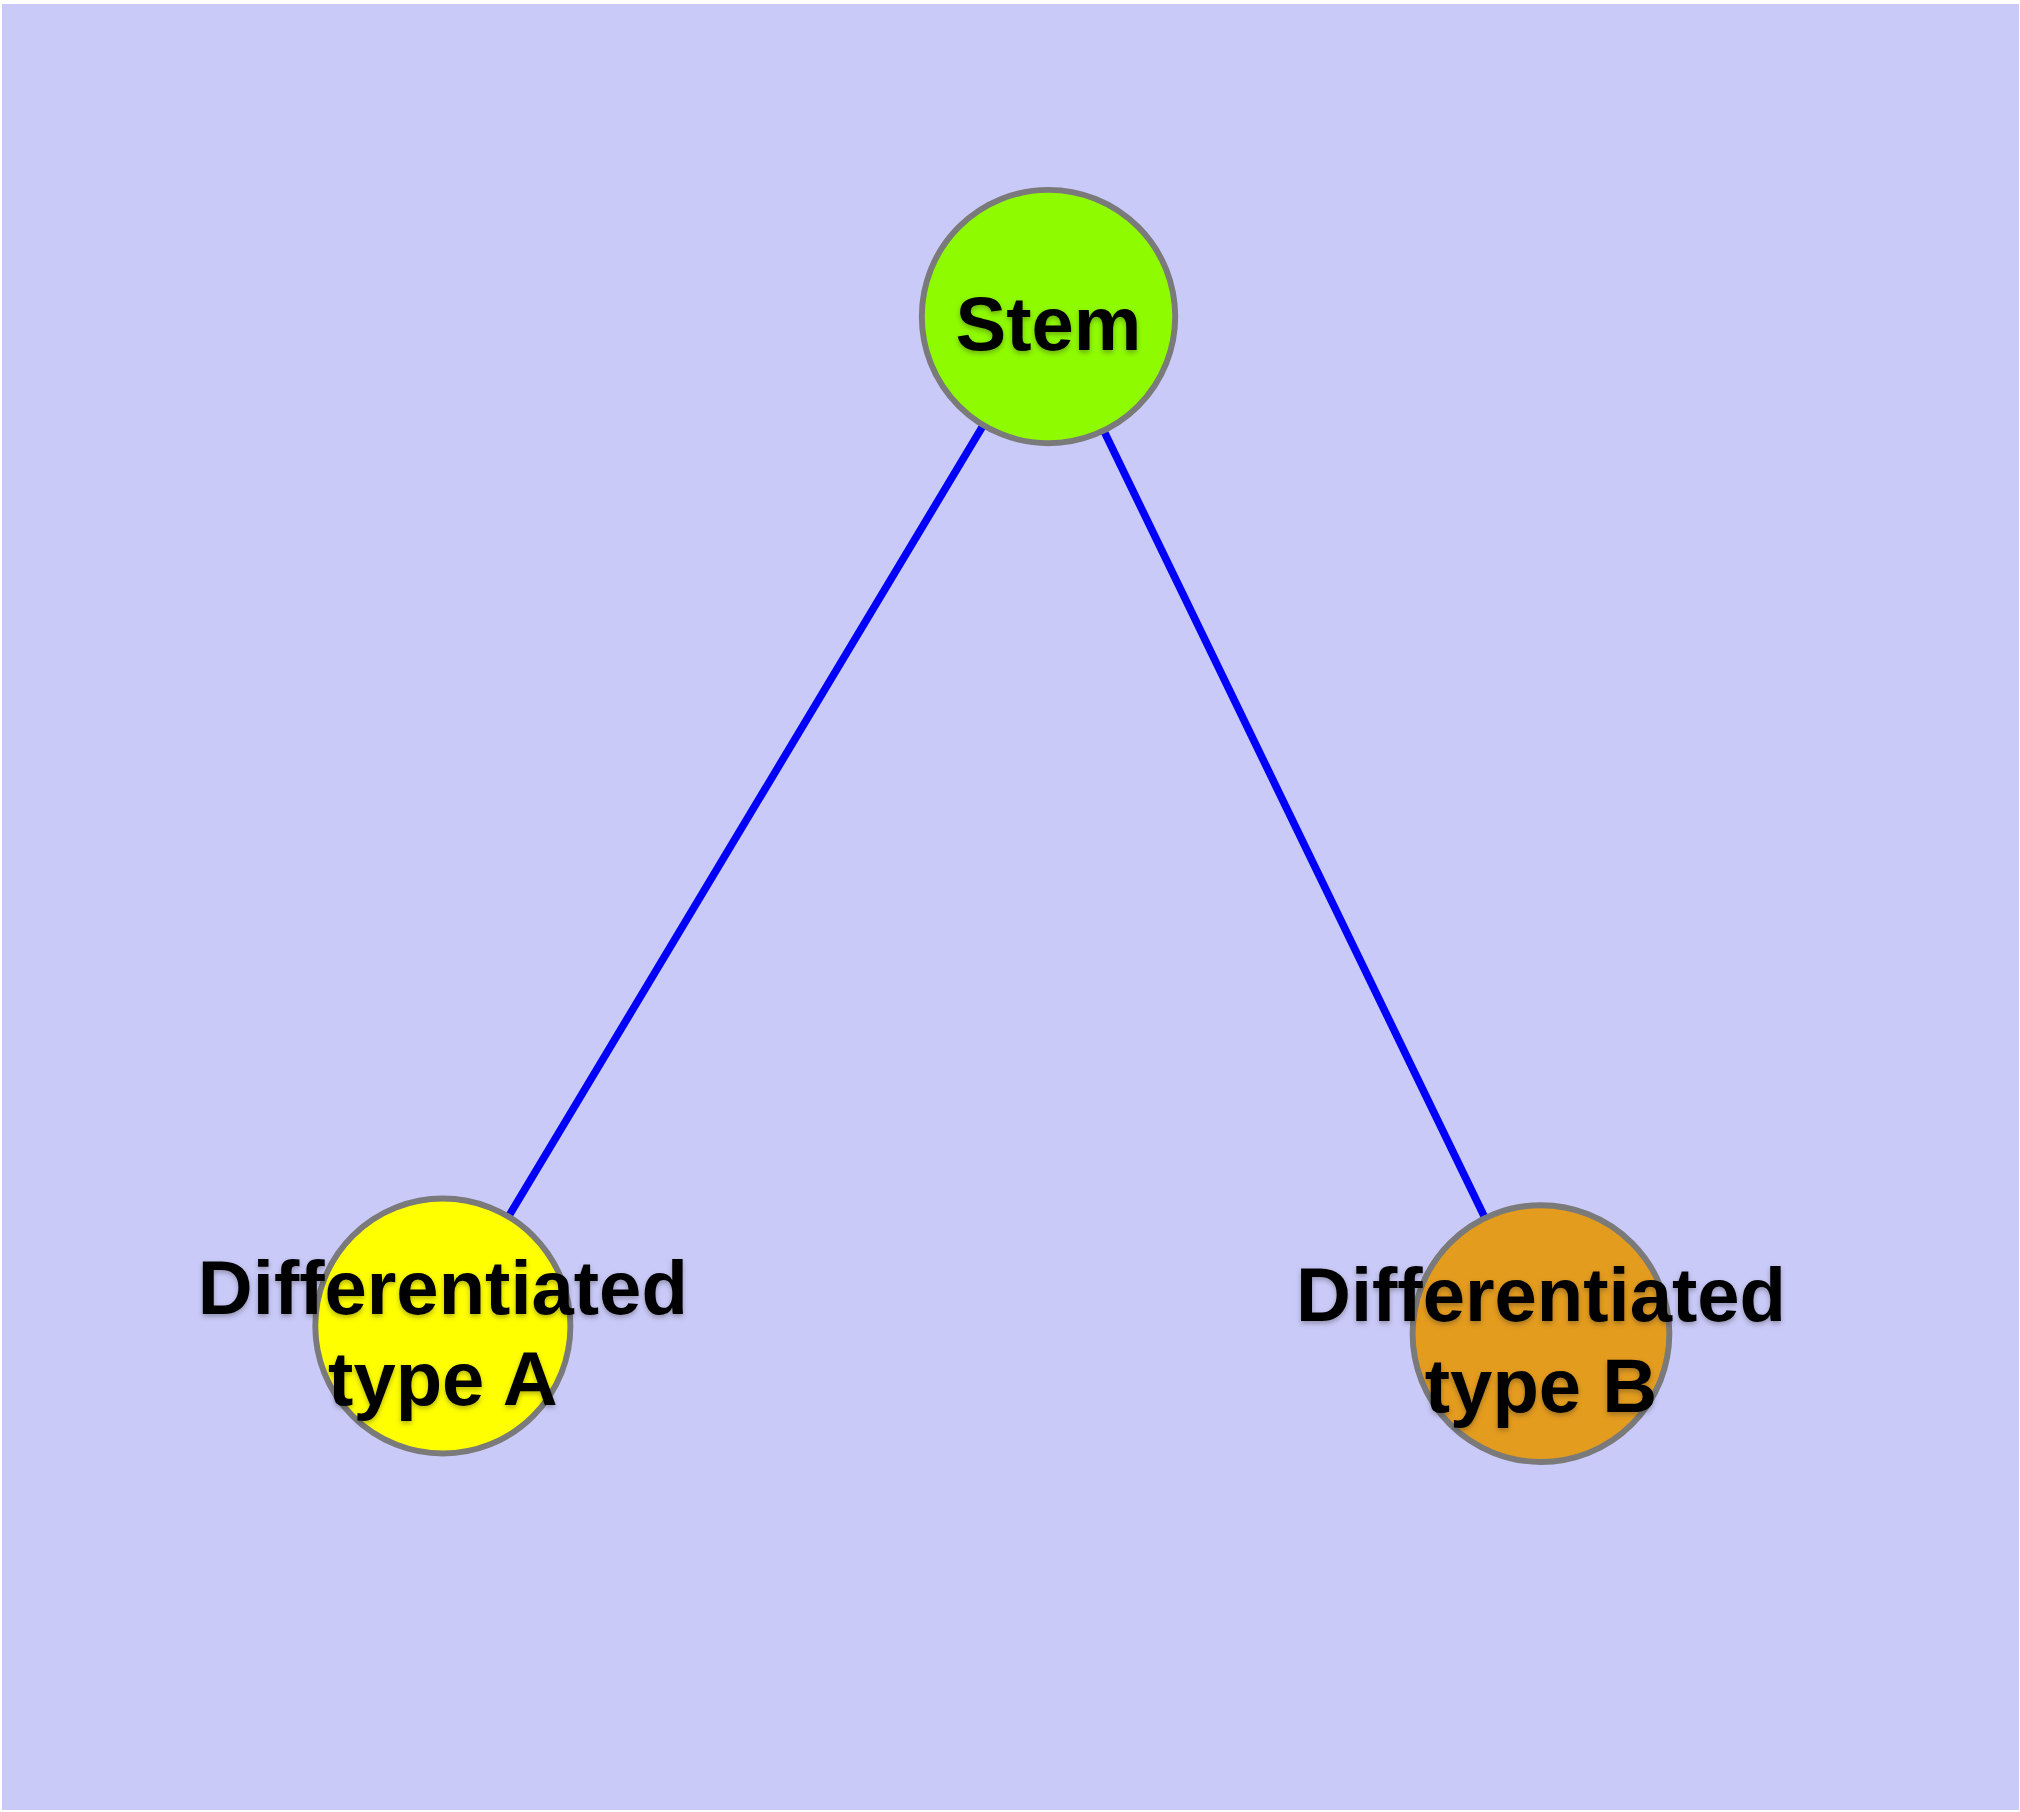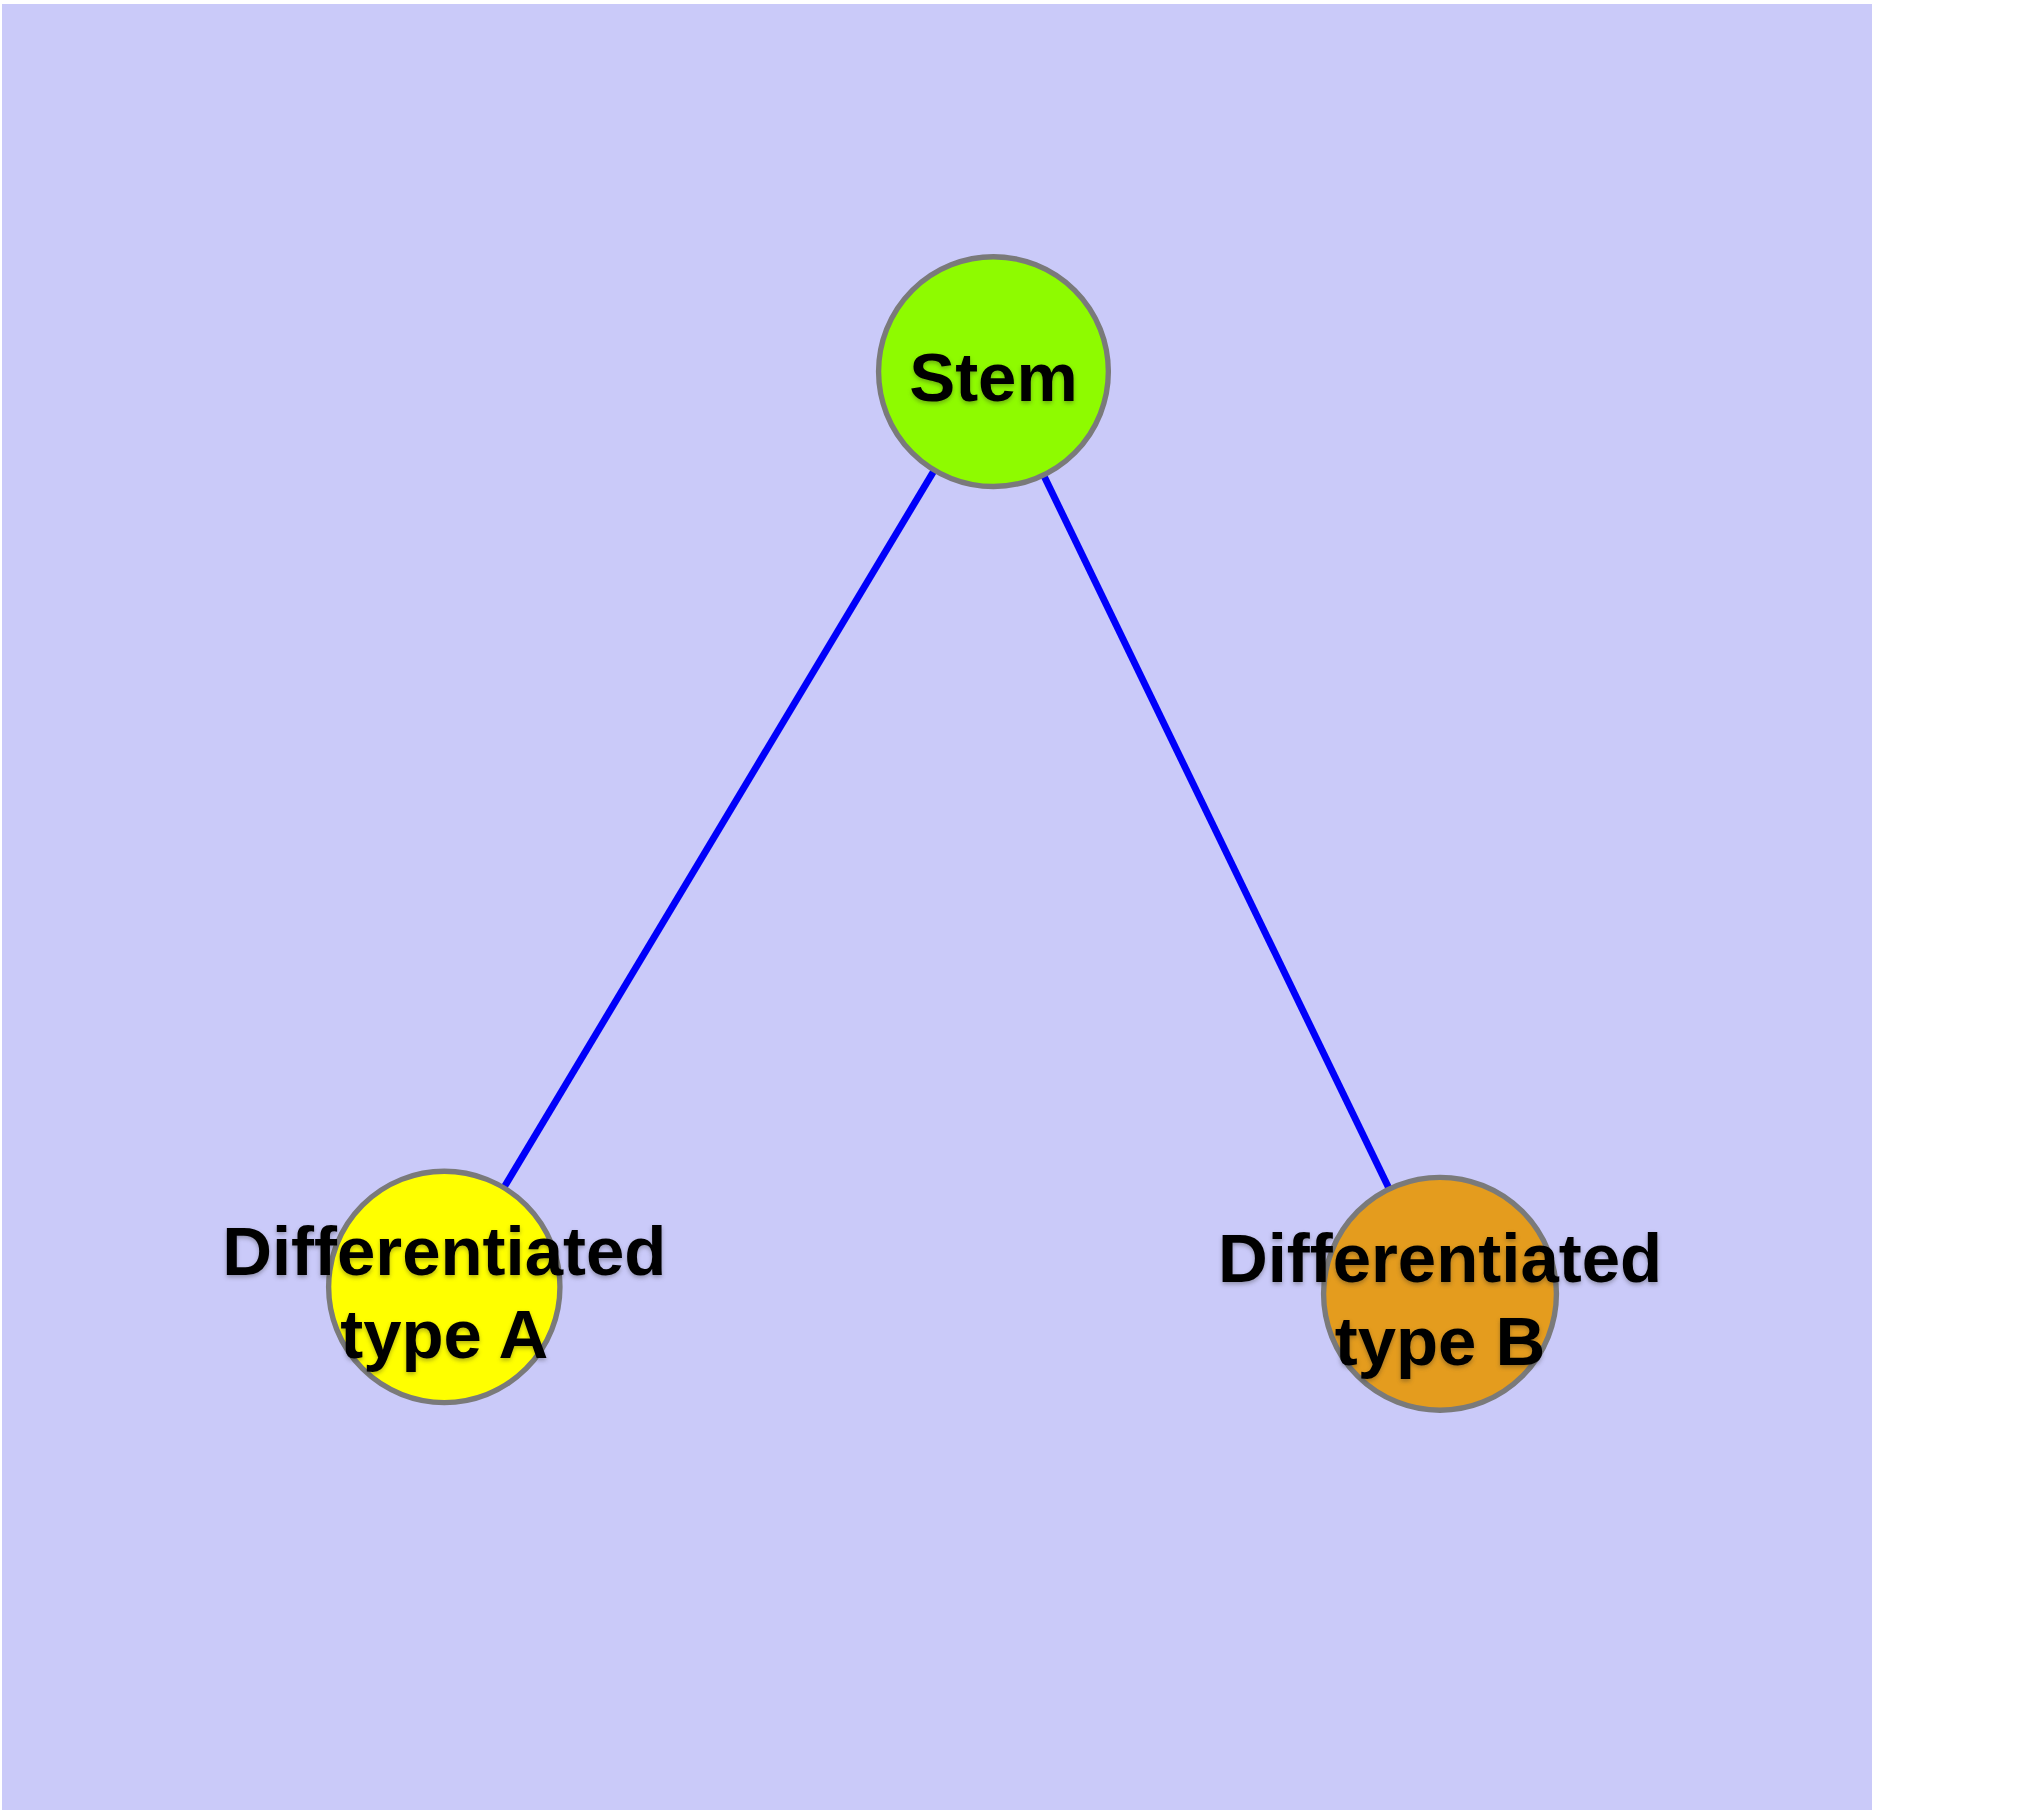--- a/index.html
+++ b/index.html
@@ -8,23 +8,22 @@
     width: 2021px;
     height: 1812px;
     background: #ffffff;
     font-family: "Liberation Sans", "DejaVu Sans", sans-serif;
     overflow: hidden;
   }
   .canvas-wrap {
     position: absolute;
     left: 1.7px;
     top: 4.2px;
-    width: 1826px;
+    width: 2017px;
     height: 1806px;
-    padding-left: 44px;
   }
   svg.graph {
     display: block;
     width: 100%;
     height: 100%;
   }
   .edge-line {
     fill: none;
     stroke-linecap: butt;
   }

